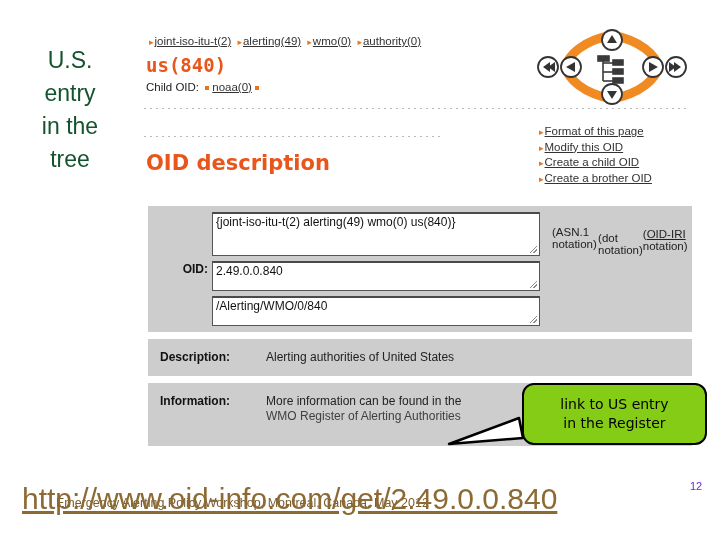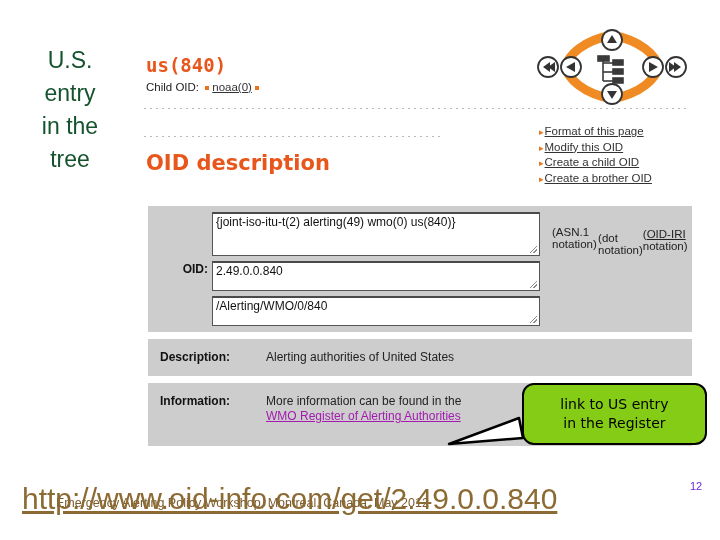--- a/index.html
+++ b/index.html
@@ -120,21 +120,21 @@
   #note1{margin-top:14px;}
   #note2{margin-top:20px;}
   #note3{margin-top:16px;}
 
   .kv-row{display:flex;align-items:flex-start;padding:11px 0 11px 0;}
   .kv-key{
     width:118px;min-width:118px;padding-left:12px;box-sizing:border-box;
     font-size:12px;font-weight:bold;color:#111;
   }
   .kv-val{font-size:12px;color:#222;line-height:15px;}
-  .kv-val a{color:#a21caf;text-decoration:underline;}
+  .kv-val a{color:#404040;}
 
   
   #callout{
     position:absolute;left:522px;top:383px;width:185px;height:62px;
     background:#84cc16;border:2.5px solid #000;border-radius:12px;
     box-sizing:border-box;
     display:flex;align-items:center;justify-content:center;
     text-align:center;
     font-family:"DejaVu Sans","Liberation Sans",sans-serif;
     font-size:14px;line-height:19px;color:#000;
@@ -168,20 +168,26 @@
 
   <div id="left-caption">
     <div>U.S.</div>
     <div>entry</div>
     <div>in the</div>
     <div>tree</div>
   </div>
 
   <div id="oid-screenshot">
 
+    <div id="breadcrumb">
+      <span class="bc-arrow">▸</span><a>joint-iso-itu-t(2)</a>
+      <span class="bc-arrow">▸</span><a>alerting(49)</a>
+      <span class="bc-arrow">▸</span><a>wmo(0)</a>
+      <span class="bc-arrow">▸</span><a>authority(0)</a>
+    </div>
 
     <div id="oid-title">us(840)</div>
 
     <div id="child-oid">
       <span>Child OID:</span>
       <span class="dot-sq"></span><a>noaa(0)</a><span class="dot-sq"></span>
     </div>
 
     <div class="dotted-sep" id="sep1"></div>
     <div class="dotted-sep" id="sep2"></div>

